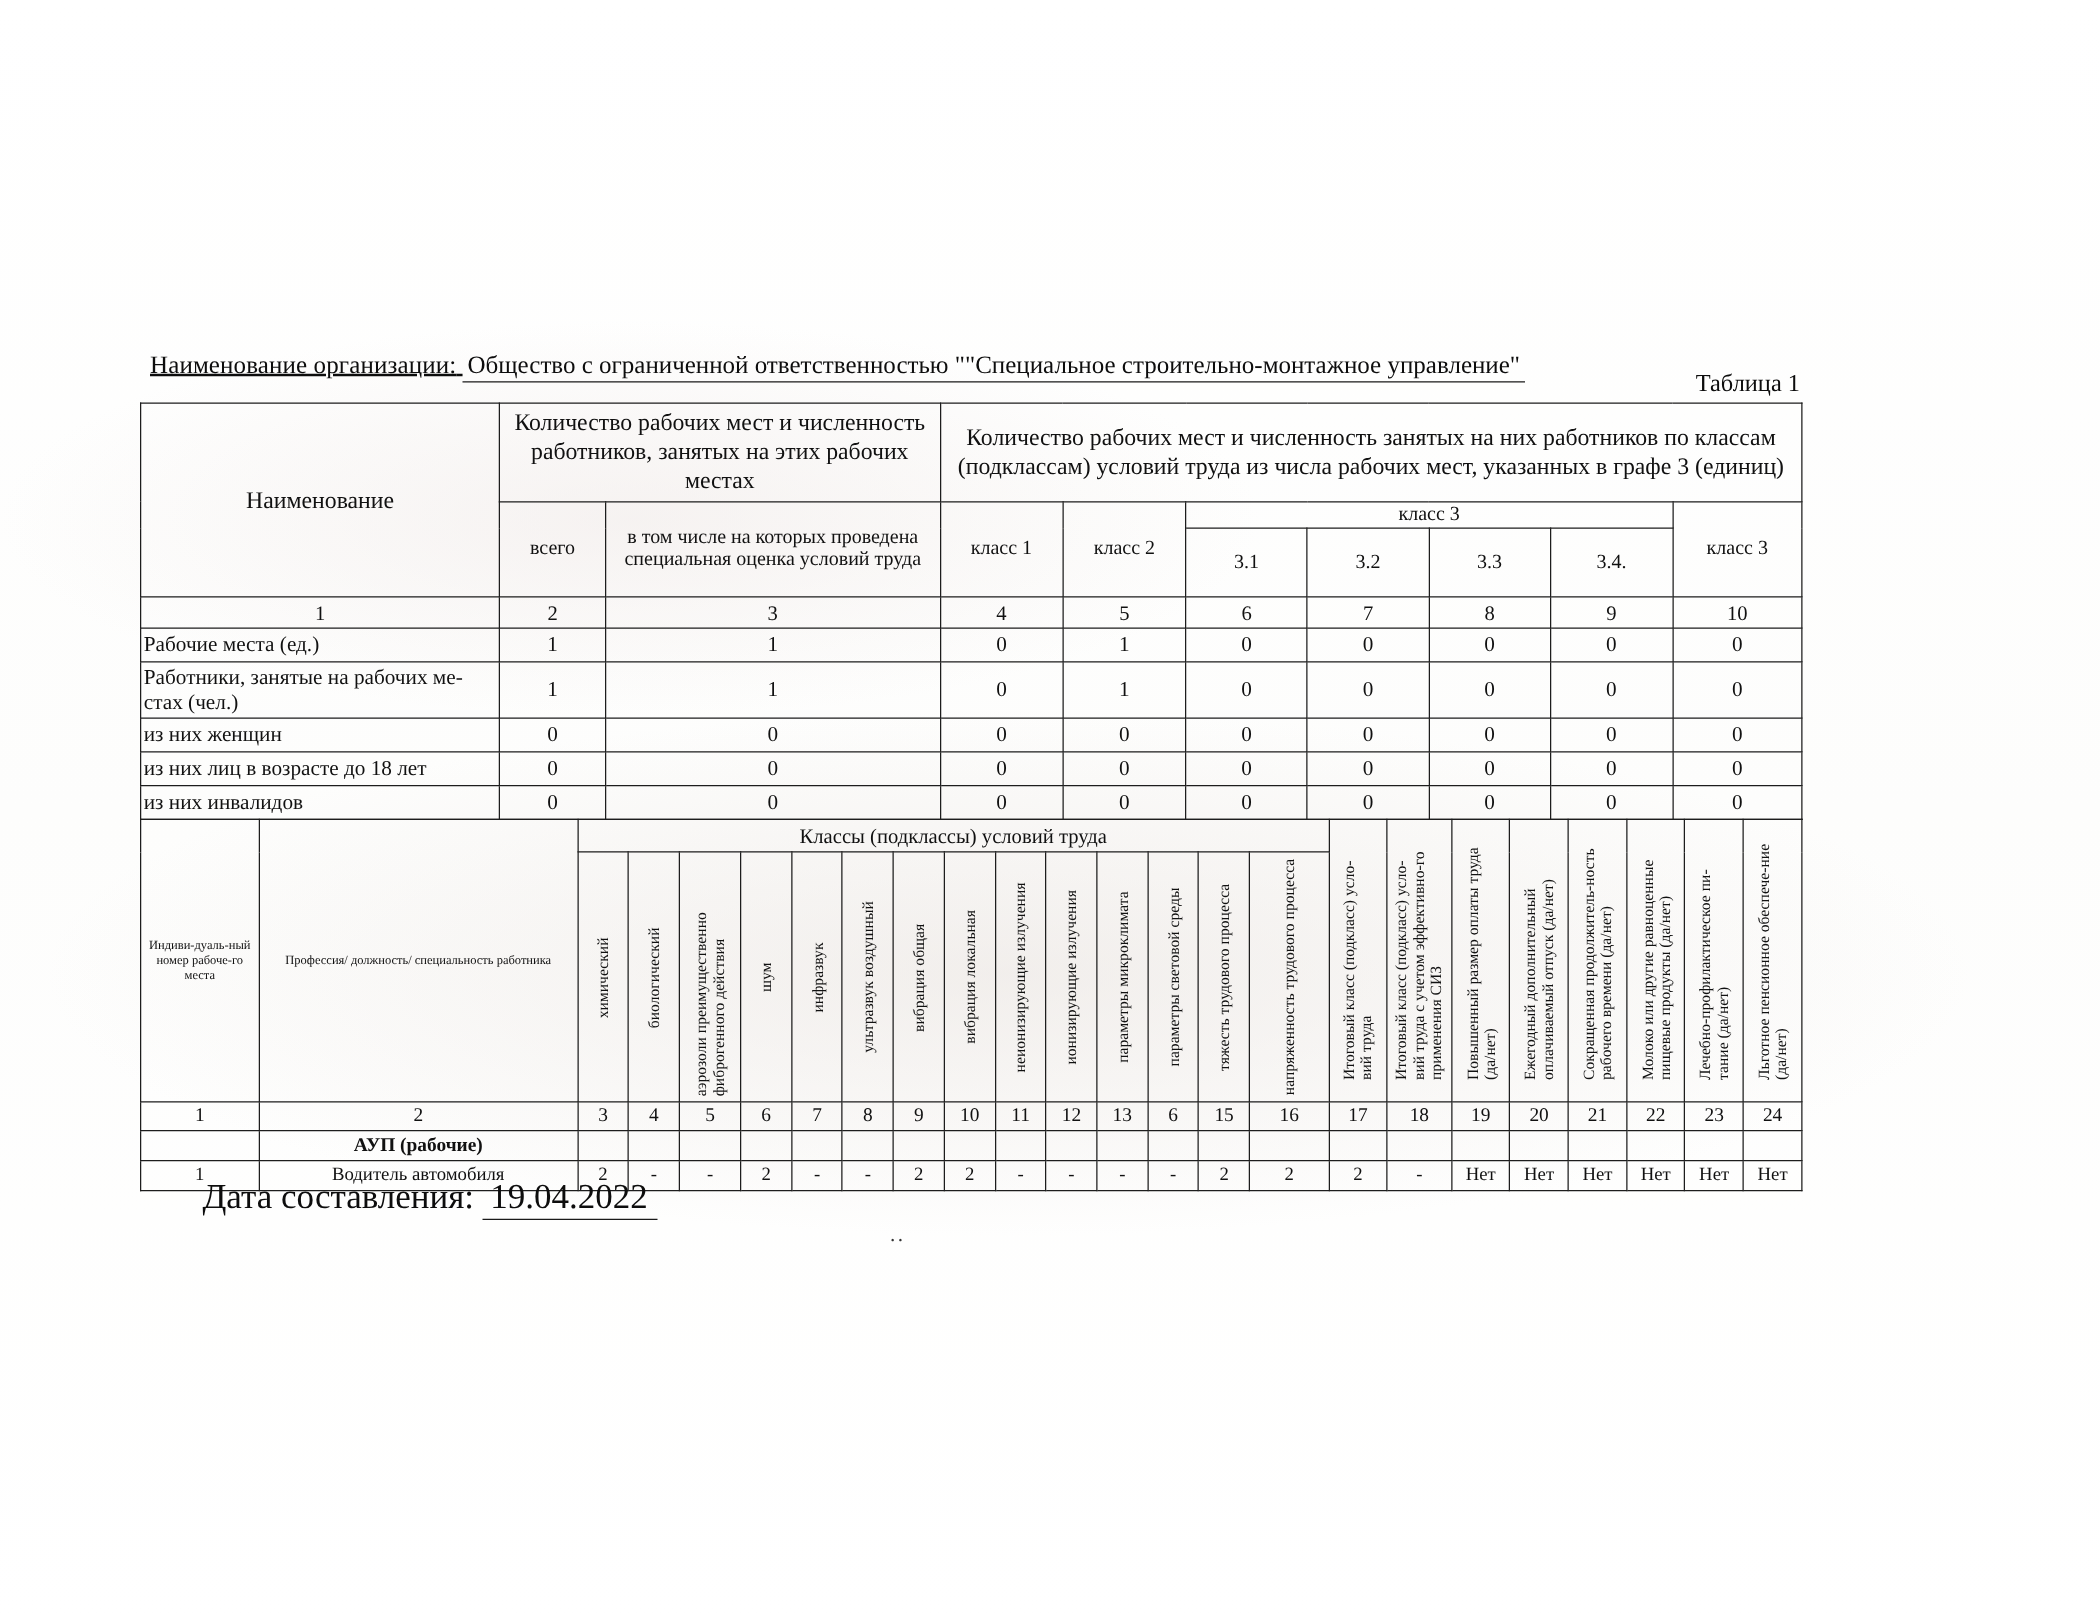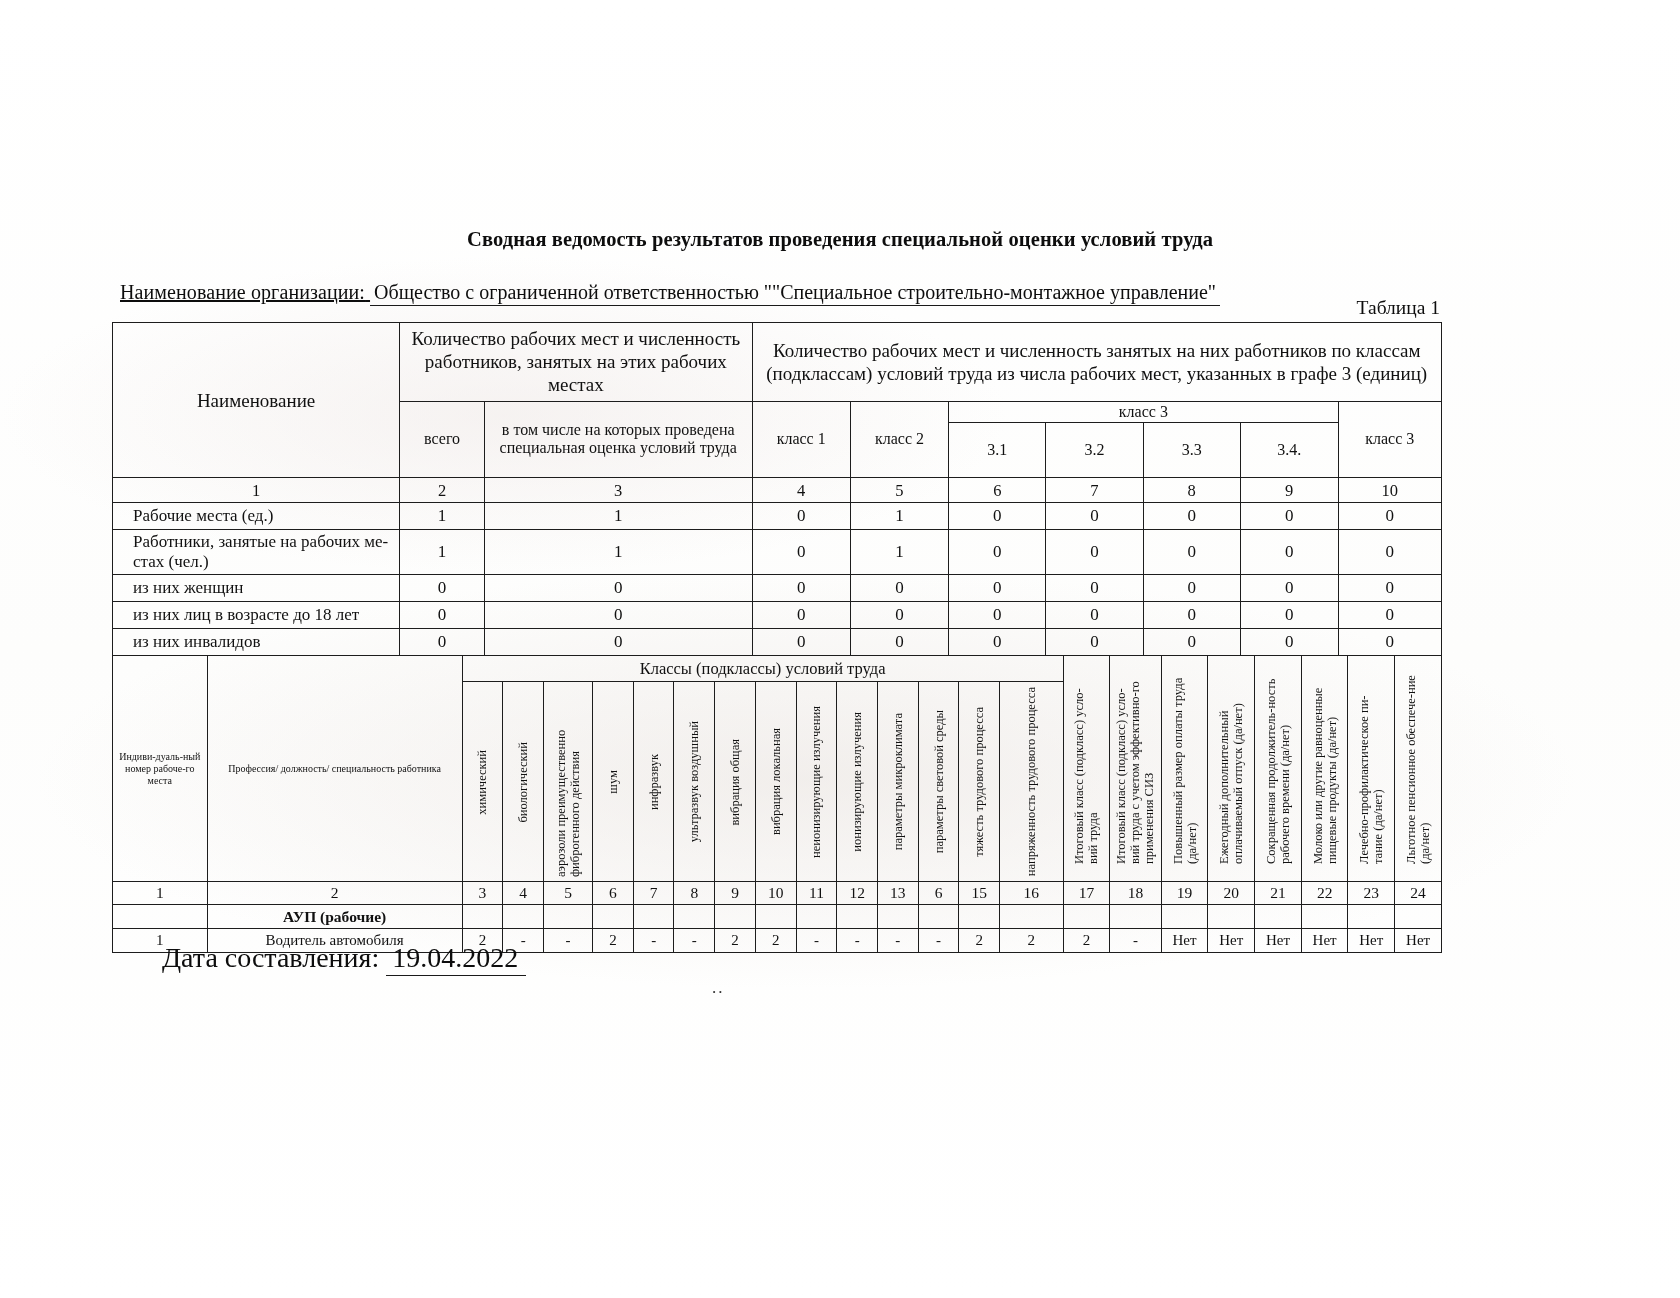--- a/index.html
+++ b/index.html
@@ -65,21 +65,21 @@
     text-align:center;
     vertical-align:middle;
     font-weight:normal;
     line-height:1.18;
   }
 
   
   .t1{left:112px;top:322px;width:1330px;}
   .t1 .h-main{font-size:19px;line-height:1.22;padding:4px 8px;}
   .t1 .c-name{width:300px;}
-  .t1 .row-label{text-align:left;padding-left:20px;font-size:16px;}
+  .t1 .row-label{text-align:left;padding-left:2px;font-size:16px;}
   .t1 .numrow td{font-size:16.5px;height:22px;}
   .t1 .datarow td{height:24px;font-size:17px;}
   .t1 .datarow.tall td{height:42px;}
   .t1 .sub{font-size:16px;}
 
   
   .t2{left:112px;top:655px;width:1330px;}
   .t2 .vert{
     height:195px;
     padding:2px 0;
@@ -112,21 +112,20 @@
   .t2 .grouprow td{height:21px;}
   .t2 .grouprow .gname{font-weight:bold;font-size:15.5px;}
   .t2 .datarow td{height:21px;font-size:15px;}
 </style>
 </head>
 <body>
 
 <div class="page"></div>
 <div class="sheet">
 
-  <div class="doc-title">Сводная ведомость результатов проведения специальной оценки условий труда</div>
 
   <div class="org-line">
     <span class="lbl">Наименование организации:</span>
     <span class="val">Общество с ограниченной ответственностью ""Специальное строительно-монтажное управление"</span>
   </div>
 
   <div class="tbl-caption" id="cap1">Таблица 1</div>
 
   <table class="t1">
     <tbody>

